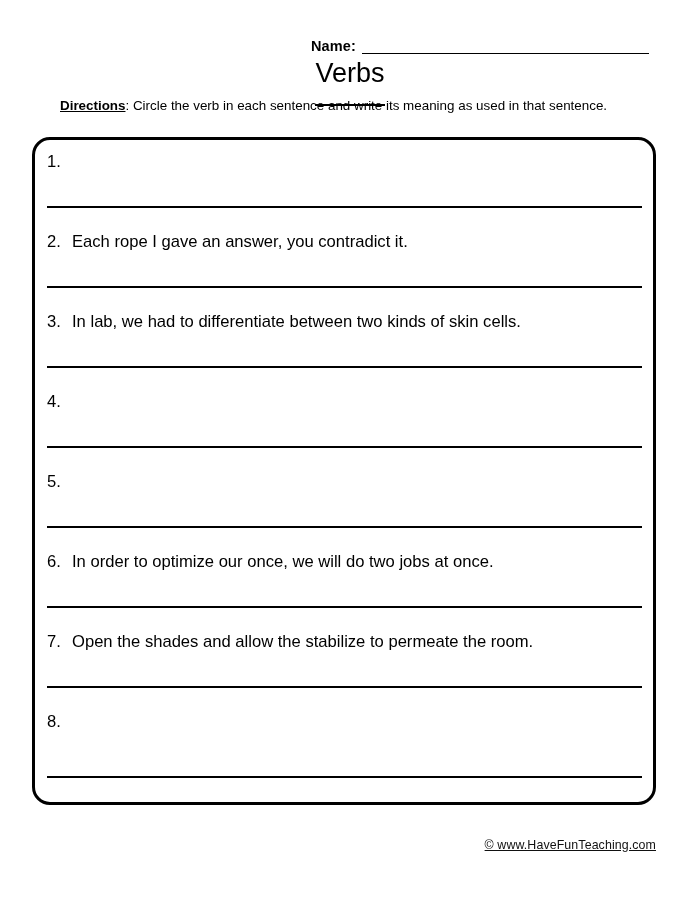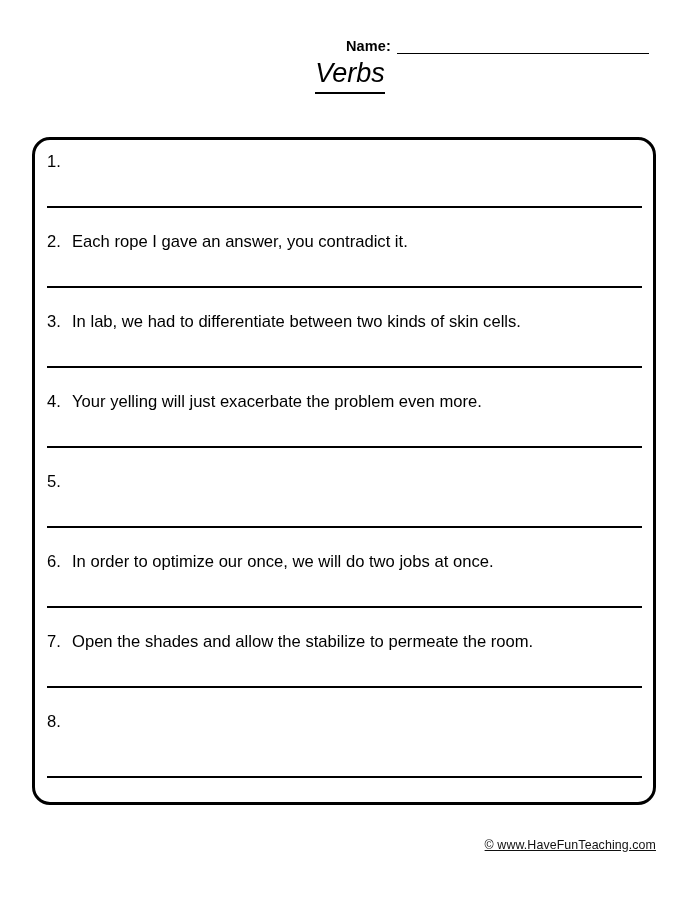--- a/index.html
+++ b/index.html
@@ -31,21 +31,20 @@
     width: 338px;
     display: flex;
     align-items: flex-end;
   }
   .name-label {
     font-size: 14.5px;
     font-weight: 600;
     line-height: 1;
     white-space: nowrap;
     letter-spacing: 0.1px;
-    margin-left: 35px;
   }
   .name-blank {
     flex: 1;
     border-bottom: 1.6px solid #000;
     height: 13px;
     margin-left: 6px;
   }
 
   
   .title-wrap {
@@ -54,23 +53,22 @@
     top: 59px;
     width: 700px;
     text-align: center;
   }
   .title {
     display: inline-block;
     font-size: 27px;
     font-weight: 400;
     line-height: 1.08;
     border-bottom: 2.1px solid #000;
-    padding-bottom: 4px;
+    padding-bottom: 16px;
     letter-spacing: 0px;
-    font-style: italic;
   }
 
   
   .directions {
     position: absolute;
     left: 60px;
     top: 96px;
     width: 572px;
     font-size: 13.4px;
     line-height: 1.42;
@@ -161,20 +159,23 @@
 
   <div class="name-row">
     <span class="name-label">Name:</span>
     <span class="name-blank"></span>
   </div>
 
   <div class="title-wrap">
     <span class="title">Verbs</span>
   </div>
 
+  <div class="directions">
+    <span class="directions-label">Directions</span><span>: </span><span>Circle the verb in each sentence and write its meaning as used in that sentence.</span>
+  </div>
 
   <div class="qbox">
     <div class="q-list">
 
       <div class="q-item">
         <div class="q-text">
           <span class="q-num">1.</span>
         </div>
         <div class="answer-line"></div>
       </div>
@@ -191,21 +192,20 @@
         <div class="q-text">
           <span class="q-num">3.</span>
           <span class="q-sentence">In lab, we had to differentiate between two kinds of skin cells.</span>
         </div>
         <div class="answer-line"></div>
       </div>
 
       <div class="q-item">
         <div class="q-text">
           <span class="q-num">4.</span>
-          <span class="q-sentence">Your yelling will just exacerbate the problem even more.</span>
         </div>
         <div class="answer-line"></div>
       </div>
 
       <div class="q-item">
         <div class="q-text">
           <span class="q-num">5.</span>
         </div>
         <div class="answer-line"></div>
       </div>

